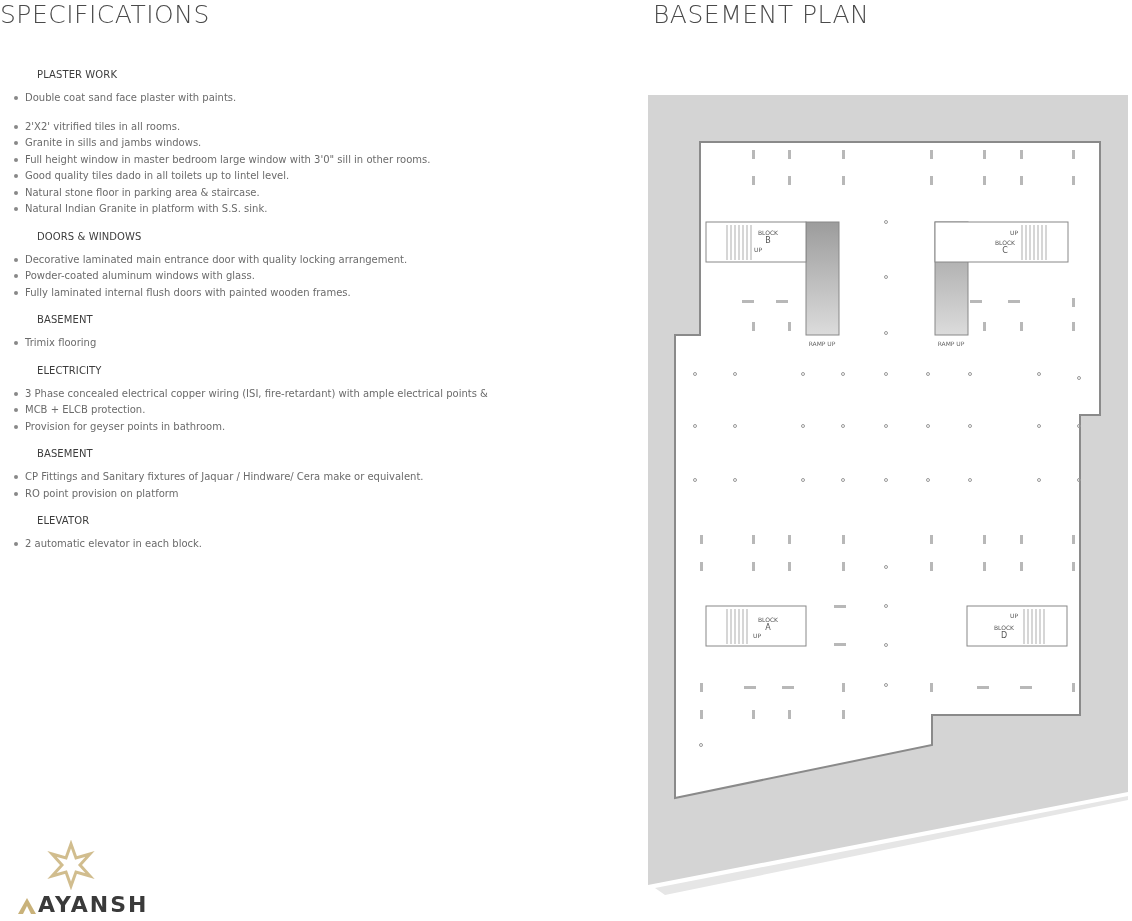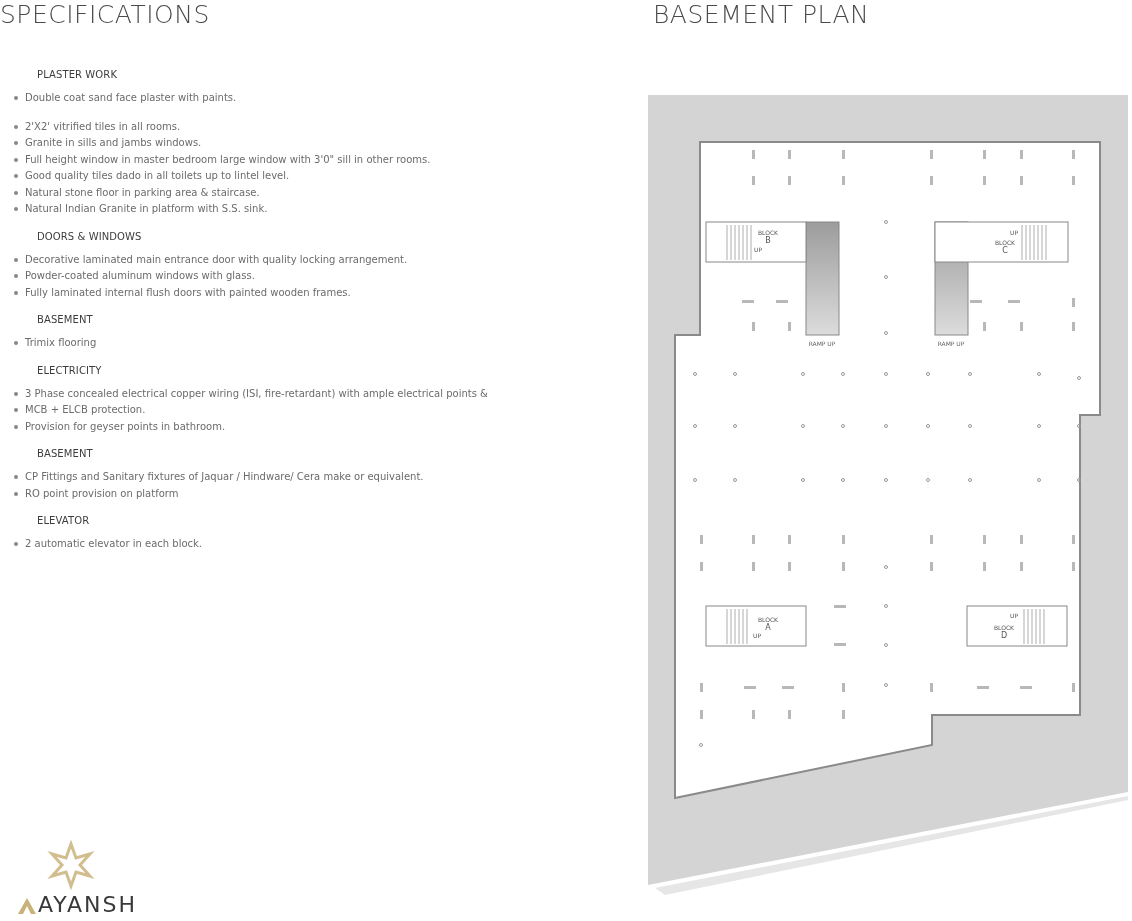--- a/index.html
+++ b/index.html
@@ -9,21 +9,21 @@
            font-family:"DejaVu Sans","Liberation Sans",sans-serif; line-height:30px; }
   #spec-title { left:0; }
   #plan-title { left:653px; }
   .specs { position:absolute; left:0; top:68px; width:600px; }
   .section { margin-bottom:12px; }
   .section h3 { margin:0 0 3px 17px; font-size:10px; font-weight:normal; color:#3c3c3c; letter-spacing:0.1px; line-height:14px;padding-left:20px; }
   .section ul { list-style:none; margin:8px; padding:0; }
   .section li { position:relative; padding-left:17px; font-size:10px; line-height:16.5px; color:#6b6b6b; }
   .section li::before { content:""; position:absolute; left:6px; top:6px; width:4px; height:4px; border-radius:50%; background:#888; }
   .logo { position:absolute; left:18px; top:840px; width:120px; height:80px; }
-  .logo-text { position:absolute; left:0; top:52px; font-size:22px; letter-spacing:2px; color:#3a3a3a; font-weight:400; }
+  .logo-text { position:absolute; left:0; top:52px; font-size:22px; letter-spacing:2px; color:#3a3a3a; font-weight:700; }
   .plan { position:absolute; left:645px; top:95px; width:487px; height:800px; }
 </style>
 </head>
 <body>
 
 <div class="title" id="spec-title">SPECIFICATIONS</div>
 <div class="title" id="plan-title">BASEMENT PLAN</div>
 
 <div class="specs">
   <div class="section">

